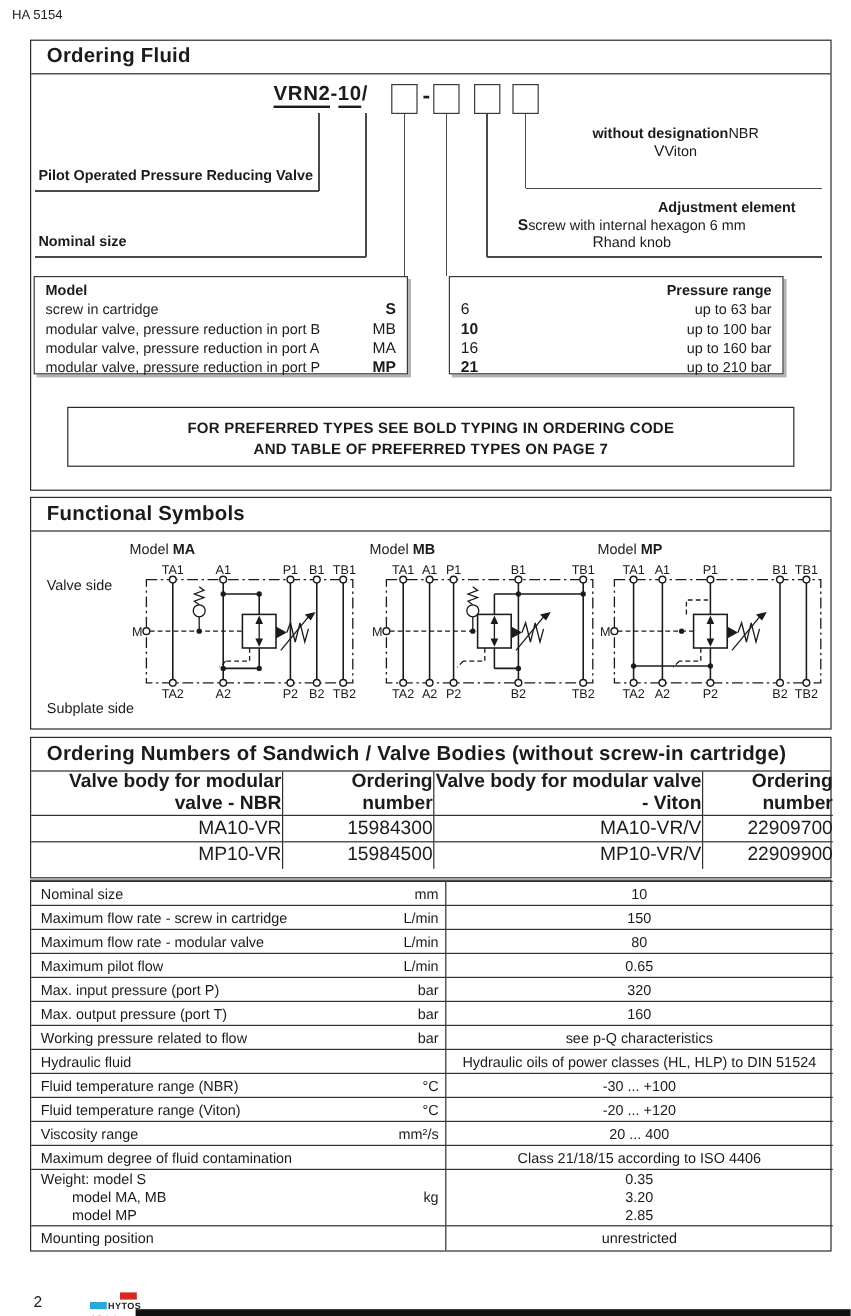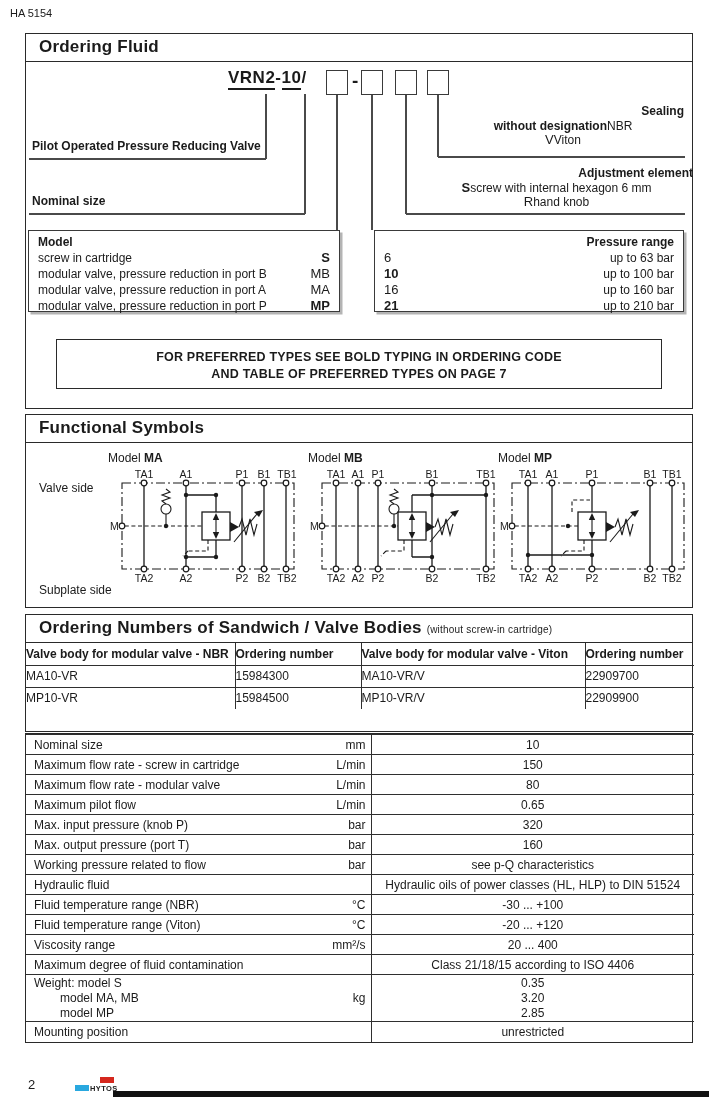--- a/index.html
+++ b/index.html
@@ -3,21 +3,21 @@
 <meta charset="utf-8">
 <style>
   * { margin:0; padding:0; box-sizing:border-box; }
   body { font-family:"Liberation Sans","DejaVu Sans",sans-serif; background:#fff; color:#1b1b1b; }
   #page { position:relative; width:709px; height:1097px; background:#fff; overflow:hidden; }
 
   .doc-code { position:absolute; left:10px; top:7px; font-size:11px; }
 
   .section { position:absolute; left:25px; width:668px; border:1.5px solid #2a2a2a; background:#fff; }
   .section-title { font-size:17px; font-weight:bold; padding:3px 0 4px 13px; border-bottom:1.5px solid #2a2a2a; letter-spacing:0.2px; }
-  .title-suffix { font-size:10px; font-weight:normal; }
+  .title-suffix { font-size:17px; font-weight:bold; }
 
   
   #sec-ordering { top:33px; height:376px; }
   .oc-content { position:relative; width:665px; height:345px; }
   .oc-svg { position:absolute; left:0; top:0; }
   .code-line { position:absolute; left:202px; top:6px; font-size:17px; font-weight:bold; letter-spacing:0.5px; white-space:nowrap; }
   .code-underline { border-bottom:2px solid #1b1b1b; padding-bottom:1px; }
   .code-box { position:absolute; top:8px; width:22px; height:25px; border:1.6px solid #3a3a3a; background:#fff; }
   .oc-label { position:absolute; font-size:12px; font-weight:bold; }
   .oc-right-block { position:absolute; font-size:12px; }
@@ -39,21 +39,21 @@
   .thin { stroke-width:1.1; }
   .dash { stroke-dasharray:4 2.6; }
   .dadot { stroke-dasharray:9 3 2 3; }
   .dotj { fill:#1b1b1b; stroke:none; }
   .pc { fill:#fff; stroke:#1b1b1b; stroke-width:1.2; }
   .fillb { fill:#1b1b1b; stroke:none; }
 
   
   #sec-sandwich { top:614px; height:118px; }
   .sand-table { width:100%; border-collapse:collapse; table-layout:fixed; }
-  .sand-table th, .sand-table td { border:1px solid #2f2f2f; text-align:left; font-size:12px; height:22px; }
+  .sand-table th, .sand-table td { border:1px solid #2f2f2f; text-align:right; font-size:16px; height:22px; }
   .sand-table th { font-weight:bold; }
   .sand-table tr:first-child th { border-top:none; }
   .sand-table th:first-child, .sand-table td:first-child { border-left:none; }
   .sand-table th:last-child, .sand-table td:last-child { border-right:none; }
   .sand-table tr:last-child td { border-bottom:none; }
 
   
   #sec-tech { top:733px; }
   .tech-table { width:100%; border-collapse:collapse; table-layout:fixed; }
   .tech-table td { border:1px solid #2f2f2f; font-size:12px; height:20px; vertical-align:middle; }
@@ -106,34 +106,31 @@
       <div class="code-box" style="left:300px;"></div>
       <div style="position:absolute; left:326px; top:8px; font-size:19px; font-weight:bold;">-</div>
       <div class="code-box" style="left:335px;"></div>
       <div class="code-box" style="left:369px;"></div>
       <div class="code-box" style="left:401px;"></div>
 
       <div class="oc-label" style="left:6px; top:77px;">Pilot Operated Pressure Reducing Valve</div>
       <div class="oc-label" style="left:6px; top:132px;">Nominal size</div>
 
       <div class="oc-right-block" style="left:416px; top:42px; width:242px;">
-        <div class="oc-row" style="justify-content:flex-end;">
-            <span class="bold">Sealing</span>
-          </div>
         <div class="oc-row">
           <span class="bold">without designation</span>
           <span>NBR</span>
         </div>
         <div class="oc-row">
           <span class="oc-code-letter">V</span>
           <span>Viton</span>
         </div>
       </div>
 
-      <div class="oc-right-block" style="left:394px; top:104px; width:273px;">
+      <div class="oc-right-block" style="left:364px; top:104px; width:273px;">
         <div class="oc-row" style="justify-content:flex-end;">
             <span class="bold">Adjustment element</span>
           </div>
         <div class="oc-row">
           <span class="oc-code-letter bold">S</span>
           <span>screw with internal hexagon 6 mm</span>
         </div>
         <div class="oc-row">
           <span class="oc-code-letter">R</span>
           <span>hand knob</span>
@@ -155,21 +152,21 @@
         <div class="oc-box-row">
             <span>modular valve, pressure reduction in port A</span>
             <span class="oc-code-letter">MA</span>
           </div>
         <div class="oc-box-row">
             <span>modular valve, pressure reduction in port P</span>
             <span class="oc-code-letter bold">MP</span>
           </div>
       </div>
 
-      <div class="oc-box3d" style="left:348px; top:168px; width:310px; height:82px;">
+      <div class="oc-box3d" style="left:348px; top:168px; width:279px; height:82px;">
         <div class="oc-box-row" style="justify-content:flex-end;">
             <span class="bold">Pressure range</span>
           </div>
         <div class="oc-box-row">
             <span class="oc-code-letter">6</span>
             <span>up to  63 bar</span>
           </div>
         <div class="oc-box-row">
             <span class="oc-code-letter bold">10</span>
             <span>up to 100 bar</span>
@@ -409,21 +406,21 @@
               <div class="tech-name-wrap">
                 <span>Maximum pilot flow</span>
                 <span class="tunit">L/min</span>
               </div>
             </td>
             <td class="tval">0.65</td>
           </tr>
       <tr>
             <td class="tname">
               <div class="tech-name-wrap">
-                <span>Max. input pressure (knob P)</span>
+                <span>Max. input pressure (port P)</span>
                 <span class="tunit">bar</span>
               </div>
             </td>
             <td class="tval">320</td>
           </tr>
       <tr>
             <td class="tname">
               <div class="tech-name-wrap">
                 <span>Max. output pressure (port T)</span>
                 <span class="tunit">bar</span>

